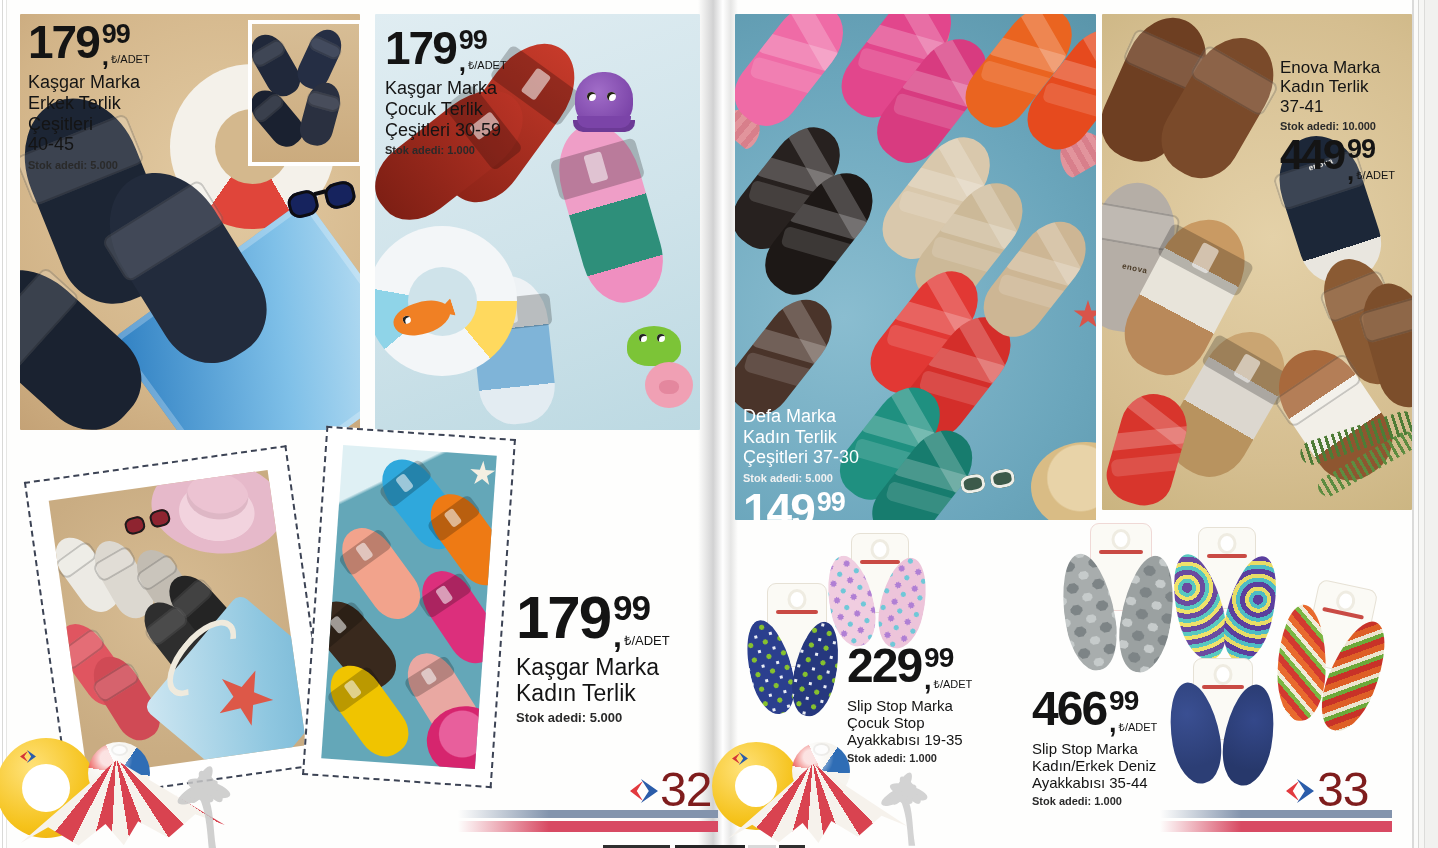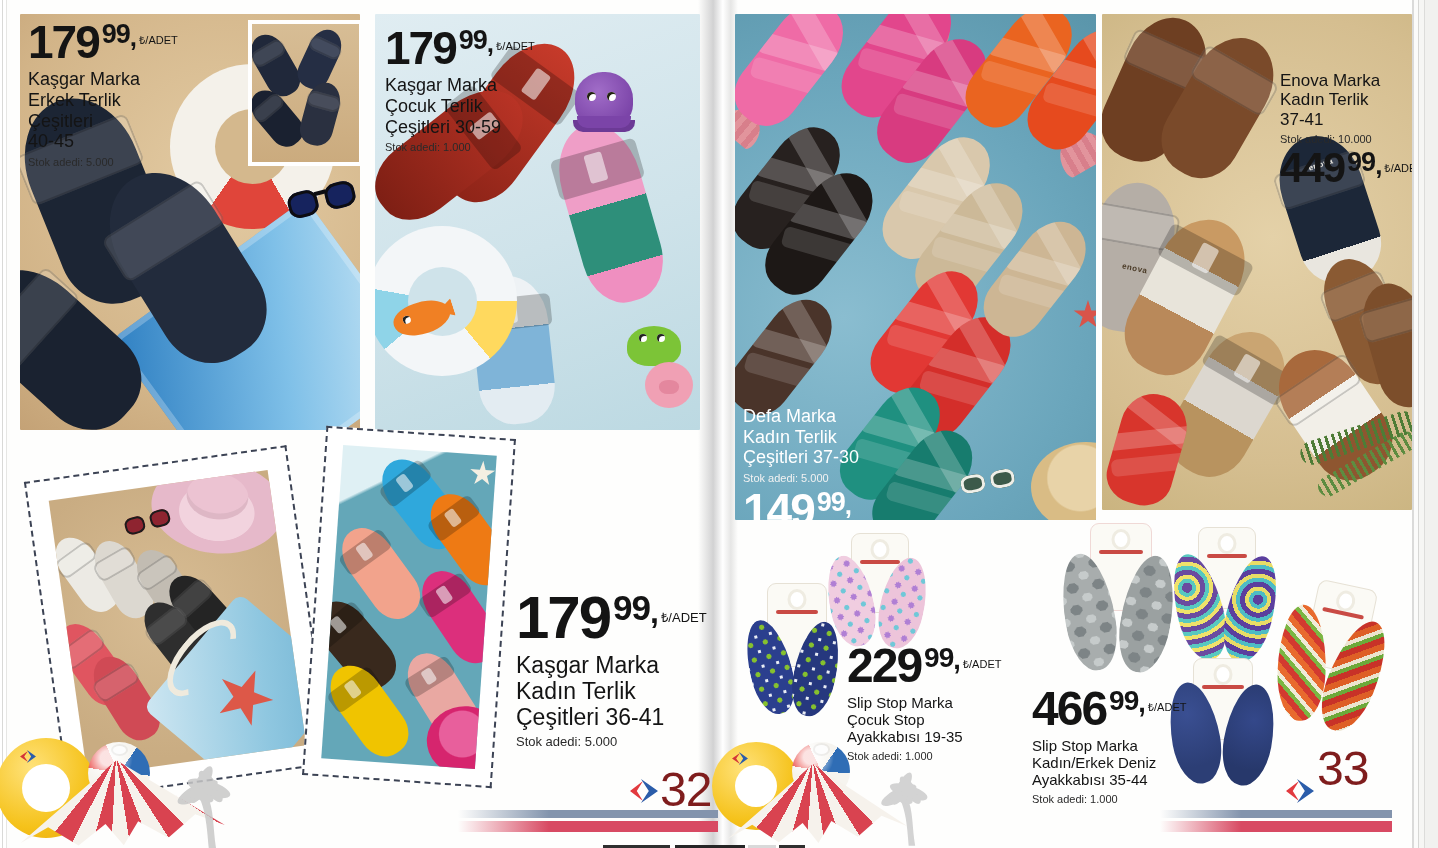--- a/index.html
+++ b/index.html
@@ -6,27 +6,27 @@
   body{width:1438px;height:848px;position:relative;overflow:hidden;background:#fdfdfc;
        font-family:"Liberation Sans",sans-serif;color:#111;}
   .abs{position:absolute;}
   .page{position:absolute;top:0;height:848px;background:#fefefd;}
   .photo{position:absolute;overflow:hidden;border-radius:1px;}
 
   
   .pb{position:absolute;color:#141414;line-height:1;}
   .pb .row{display:flex;align-items:flex-start;}
   .pb .maj{font-weight:700;letter-spacing:-2px;line-height:.88;}
-  .pb .mincol{display:flex;flex-direction:row;margin-left:3px;}
+  .pb .mincol{display:flex;flex-direction:column;margin-left:3px;}
   .pb .min{font-weight:700;letter-spacing:-1px;line-height:.9;}
   .pb .urow{display:flex;align-items:flex-end;margin-top:1px;}
   .pb .com{font-weight:700;line-height:.7;}
   .pb .unit{font-weight:400;margin-left:2px;letter-spacing:0;}
   .pb .nm{font-weight:400;margin-top:7px;line-height:1.14;}
-  .pb .stk{margin-top:5px;font-weight:400;color:#2a2a2a;}
+  .pb .stk{margin-top:5px;font-weight:700;color:#2a2a2a;}
   .pb-md .maj{font-size:46px;} .pb-md .min{font-size:27px;} .pb-md .com{font-size:26px;}
   .pb-md .unit{font-size:11px;} .pb-md .nm{font-size:18px;} .pb-md .stk{font-size:11px;}
   .pb-lg .maj{font-size:60px;} .pb-lg .min{font-size:35px;} .pb-lg .com{font-size:32px;}
   .pb-lg .unit{font-size:13px;} .pb-lg .nm{font-size:23px;} .pb-lg .stk{font-size:13px;}
   .pb-xl .maj{font-size:48px;} .pb-xl .min{font-size:28px;} .pb-xl .com{font-size:27px;}
   .pb-xl .unit{font-size:11px;} .pb-xl .nm{font-size:15px;} .pb-xl .stk{font-size:11px;}
   .pb-w{color:#fff;} .pb-w .stk{color:#f2f2f2;}
 
   
   .slide{position:absolute;border-radius:50% 50% 45% 45%/34% 34% 26% 26%;}
@@ -246,21 +246,20 @@
         <span class="min">99</span>
     <span class="urow">
           <span class="com">,</span>
           <span class="unit">₺/ADET</span>
         </span>
       </span>
     </div>
   <div class="nm" data-name="product-name">
     <div>Kaşgar Marka</div>
       <div>Kadın Terlik</div>
-      <div>Çeşitleri 36-41</div>
     </div>
   <div class="stk" data-name="stock-info">Stok adedi: 5.000</div>
 </div>
 
 <div class="photo" data-name="photo-defa-terlik" style="left:735px;top:14px;width:361px;height:506px;background:radial-gradient(circle at 30% 60%,#8abdd0,#6ba6bc 60%,#5a95aa);">
   <div class="shell" data-name="seashell" style="left:160px;top:-12px;width:56px;height:42px;transform:rotate(10deg);"></div>
   <div class="shell" data-name="seashell" style="left:322px;top:118px;width:48px;height:38px;transform:rotate(-30deg);"></div>
   <div class="shell" data-name="seashell" style="left:-12px;top:96px;width:40px;height:32px;transform:rotate(40deg);"></div>
   <div class="star" data-name="starfish-red" style="left:338px;top:286px;width:30px;height:30px;background:#d8544a;"></div>
   <div class="xpair" data-name="defa-slide-pink" style="left:8px;top:2px;width:140px;height:160px;transform:rotate(38deg);">
@@ -339,21 +338,21 @@
       background:linear-gradient(#a8693c 0 35%,#f2efe8 35% 68%,#8e5630 68%);"></div>
   <div class="xpair" data-name="enova-slide-red" style="left:10px;top:388px;width:130px;height:120px;transform:rotate(16deg);">
     <div class="xft" style="left:0;top:0;width:66px;height:112px;background:#d8352c;"></div>
     </div>
   <span class="enova-tag" data-name="enova-brand-label" style="left:20px;top:250px;transform:rotate(12deg);color:#4a3a26;">enova</span>
   <span class="enova-tag" data-name="enova-brand-label" style="left:206px;top:146px;transform:rotate(-18deg);color:#e8e6df;">enova</span>
   <div class="abs" data-name="rosemary-sprig" style="left:196px;top:412px;width:120px;height:24px;transform:rotate(-18deg);
       background:repeating-linear-gradient(90deg,#4e7c36 0 3px,rgba(0,0,0,0) 3px 7px);border-radius:12px;"></div>
   <div class="abs" data-name="rosemary-sprig" style="left:210px;top:440px;width:110px;height:20px;transform:rotate(-30deg);
       background:repeating-linear-gradient(90deg,#5d8c40 0 3px,rgba(0,0,0,0) 3px 7px);border-radius:12px;"></div>
-  <div class="pb pb-md" data-name="product-info-enova" style="left:178px;top:57px;width:130px;">
+  <div class="pb pb-md" data-name="product-info-enova" style="left:178px;top:44px;width:130px;">
     <div class="nm" style="margin-top:0;font-size:17px;" data-name="product-name">
       <div>Enova Marka</div>
         <div>Kadın Terlik</div>
         <div>37-41</div>
       </div>
     <div class="stk" data-name="stock-info">Stok adedi: 10.000</div>
     <div class="row" style="margin-top:5px;">
         <span class="maj" style="font-size:42px;">449</span>
       <span class="mincol">
           <span class="min">99</span>
@@ -451,21 +450,21 @@
   <i class="cf-blue" data-name="carrefour-blue-arrow-icon"></i>
 </div>
 <div class="pageno" data-name="page-number-left" style="left:660px;top:762px;">32</div>
 <div class="stripe" data-name="footer-stripe-blue-left" style="left:458px;top:810px;width:260px;height:8px;background:linear-gradient(to left,#8394ad 65%,rgba(131,148,173,0));"></div>
 <div class="stripe" data-name="footer-stripe-red-left" style="left:458px;top:821px;width:260px;height:11px;background:linear-gradient(to left,#d84a63 65%,rgba(216,74,99,0));"></div>
 
 <div class="cflogo" data-name="carrefour-logo-icon" style="left:1286px;top:779px;">
   <i class="cf-red" data-name="carrefour-red-arrow-icon"></i>
   <i class="cf-blue" data-name="carrefour-blue-arrow-icon"></i>
 </div>
-<div class="pageno" data-name="page-number-right" style="left:1317px;top:741px;">33</div>
+<div class="pageno" data-name="page-number-right" style="left:1317px;top:762px;">33</div>
 <div class="stripe" data-name="footer-stripe-blue-right" style="left:1160px;top:810px;width:232px;height:8px;background:linear-gradient(to left,#8394ad 65%,rgba(131,148,173,0));"></div>
 <div class="stripe" data-name="footer-stripe-red-right" style="left:1160px;top:821px;width:232px;height:11px;background:linear-gradient(to left,#d84a63 65%,rgba(216,74,99,0));"></div>
 
 <div class="ring" data-name="swim-ring-decoration" style="left:-4px;top:738px;width:100px;height:100px;">
   <span class="minicf" data-name="carrefour-mini-logo-icon" style="left:24px;top:12px;">
       <i class="r"></i>
       <i class="b"></i>
     </span>
 </div>
 <div class="ball" data-name="beach-ball-decoration" style="left:88px;top:742px;width:62px;height:62px;"></div>

